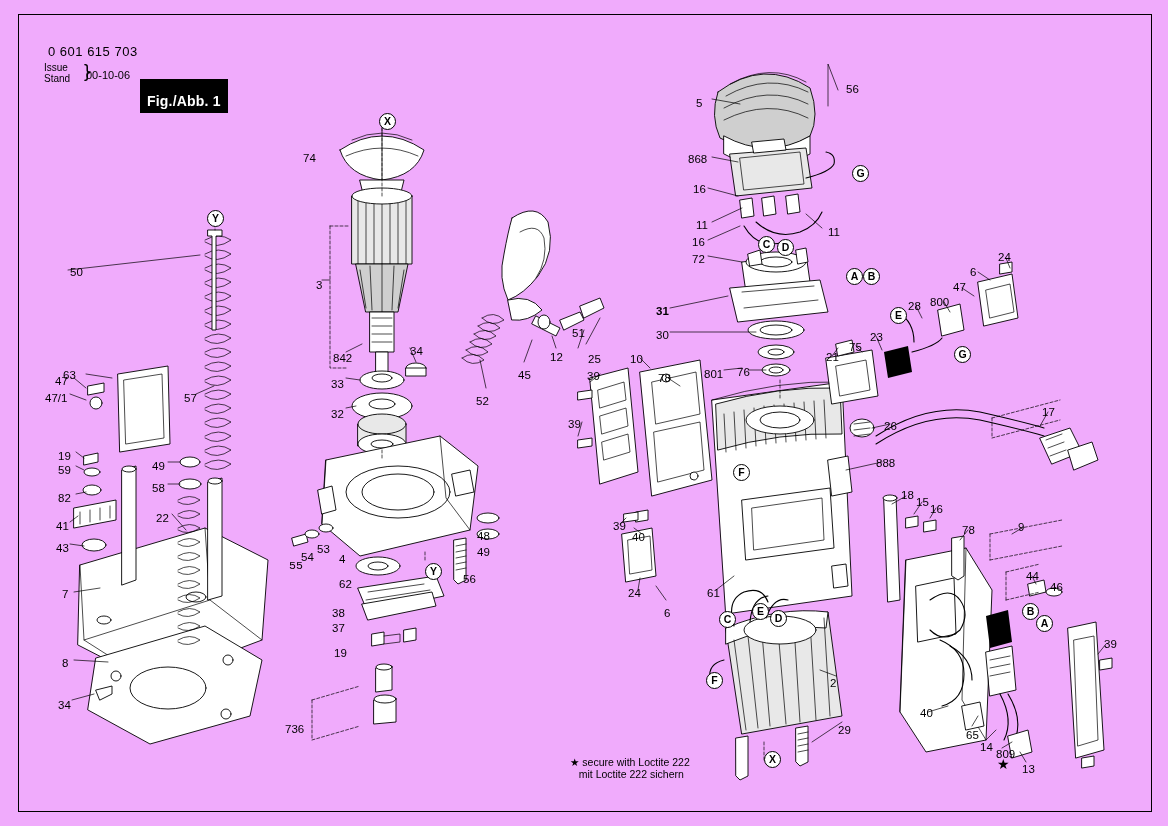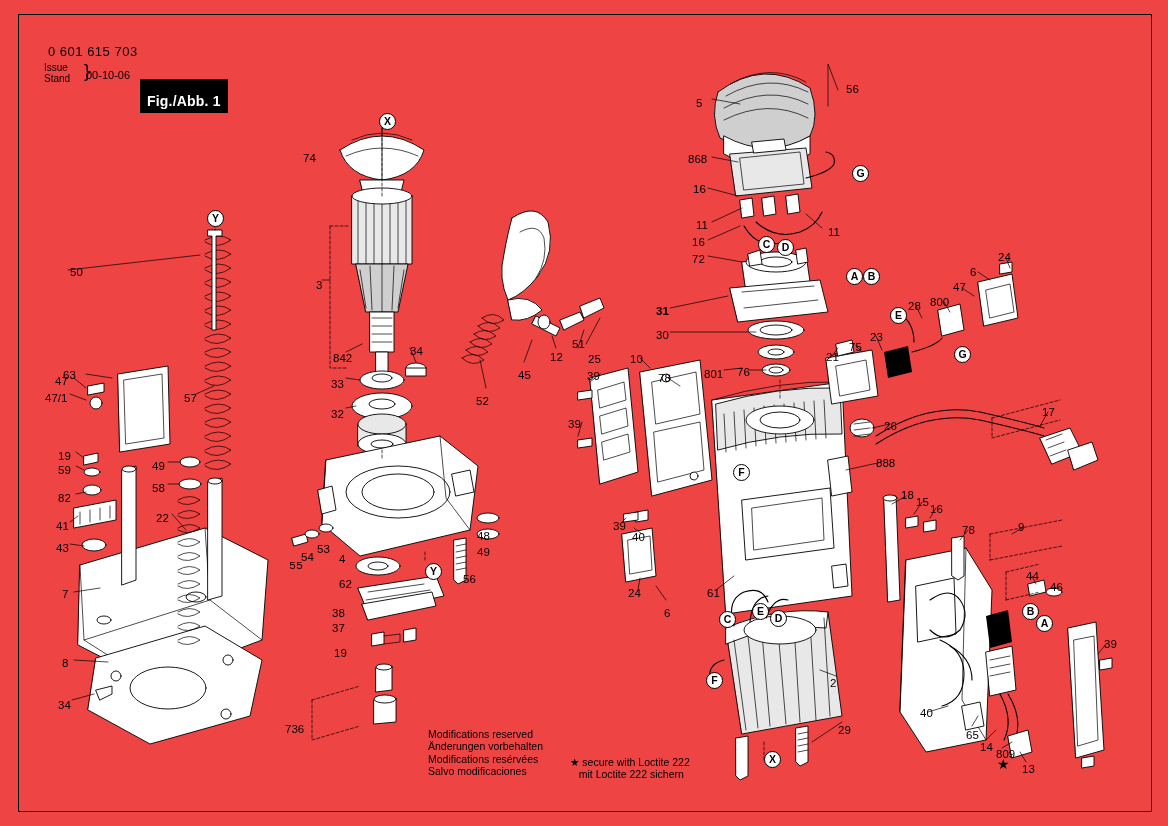--- a/index.html
+++ b/index.html
@@ -1,17 +1,17 @@
 <!DOCTYPE html>
 <html><head>
 <meta charset="utf-8">
 <style>
   html,body{margin:0;padding:0;background:#ffffff;}
   body{width:1168px;height:826px;font-family:"Liberation Sans",sans-serif;color:#000;}
-  #sheet{position:relative;width:1168px;height:826px;overflow:hidden;background:#ef4444;}
+  #sheet{position:relative;width:1168px;height:826px;overflow:hidden;background:#f0abfc;}
   .border{position:absolute;left:18px;top:14px;width:1132px;height:796px;border:1.2px solid #000;}
   
   .hdr-part{position:absolute;left:48px;top:44px;font-size:13px;letter-spacing:0.5px;}
   .hdr-issue{position:absolute;left:44px;top:62px;font-size:10px;line-height:11px;}
   .hdr-issue .brace{position:absolute;left:40px;top:-1px;font-size:19px;line-height:19px;}
   .hdr-date{position:absolute;left:86px;top:69px;font-size:11px;}
   .fig-box{position:absolute;left:140px;top:79px;background:#000;color:#fff;font-size:14px;font-weight:bold;padding:14px 7px 4px 7px;letter-spacing:0.2px;}
   
   .notes{position:absolute;left:428px;top:728px;font-size:10.5px;line-height:12.4px;}
   .loctite{position:absolute;left:570px;top:756px;font-size:10.5px;line-height:12.4px;}
@@ -441,21 +441,21 @@
       <div class="cal" style="left: 152px; top: 460px;">49</div>
       <div class="cal" style="left: 152px; top: 482px;">58</div>
       <div class="cal" style="left: 58px; top: 492px;">82</div>
       <div class="cal" style="left: 56px; top: 520px;">41</div>
       <div class="cal" style="left: 56px; top: 542px;">43</div>
       <div class="cal" style="left: 156px; top: 512px;">22</div>
       <div class="cal" style="left: 62px; top: 588px;">7</div>
       <div class="cal" style="left: 62px; top: 657px;">8</div>
       <div class="cal" style="left: 58px; top: 699px;">34</div>
       <div class="cal" style="left: 588px; top: 353px;">25</div>
-      <div class="cal" style="left: 572px; top: 338px;">51</div>
+      <div class="cal" style="left: 572px; top: 327px;">51</div>
       <div class="cal" style="left: 550px; top: 351px;">12</div>
       <div class="cal" style="left: 518px; top: 369px;">45</div>
       <div class="cal" style="left: 476px; top: 395px;">52</div>
       <div class="cal" style="left: 696px; top: 97px;">5</div>
       <div class="cal" style="left: 846px; top: 83px;">56</div>
       <div class="cal" style="left: 688px; top: 153px;">868</div>
       <div class="cal" style="left: 693px; top: 183px;">16</div>
       <div class="cal" style="left: 696px; top: 219px;">11</div>
       <div class="cal" style="left: 692px; top: 236px;">16</div>
       <div class="cal" style="left: 692px; top: 253px;">72</div>
@@ -517,20 +517,16 @@
       <div class="circ" style="left: 752px; top: 603px;">E</div>
       <div class="circ" style="left: 770px; top: 610px;">D</div>
       <div class="circ" style="left: 706px; top: 672px;">F</div>
       <div class="circ" style="left: 1022px; top: 603px;">B</div>
       <div class="circ" style="left: 1036px; top: 615px;">A</div>
     </div>
   <div id="star-layer">
       <div class="star-mark" style="left: 997px; top: 756px;">★</div>
     </div>
 
-  <div class="notes" style="white-space: pre;">Modifications reserved
-Änderungen vorbehalten
-Modifications resérvées
-Salvo modificaciones</div>
   <div class="loctite" style="white-space: pre;">★ secure with Loctite 222
    mit Loctite 222 sichern</div>
 
 </div>
 
 </body></html>

